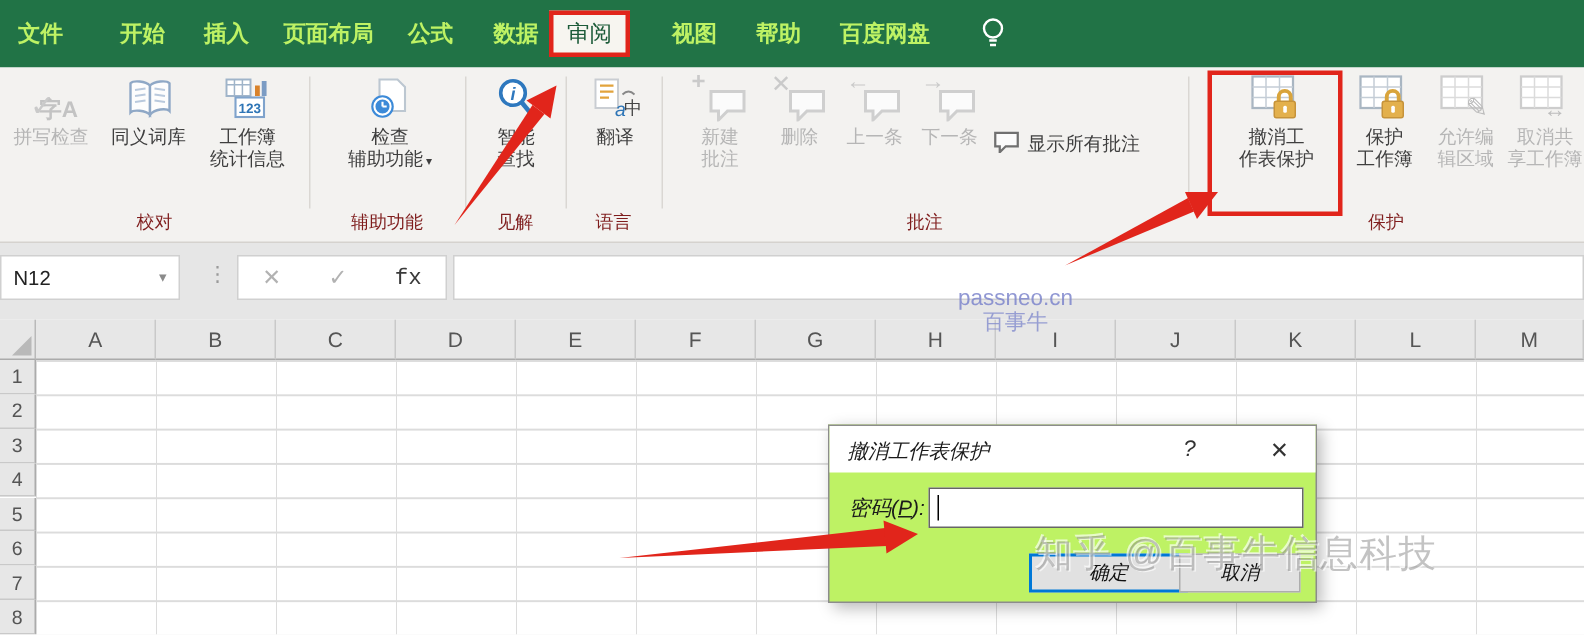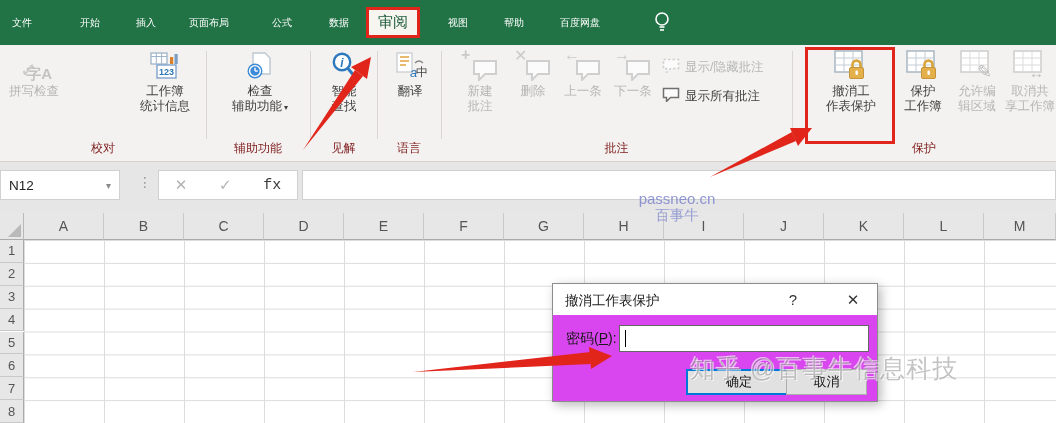--- a/index.html
+++ b/index.html
@@ -1,21 +1,21 @@
 <!DOCTYPE html>
 <html><head>
 <meta charset="utf-8">
 <style>
   html,body{margin:0;padding:0;}
   body{width:1056px;height:423px;position:relative;overflow:hidden;background:#fff;
        font-family:"Liberation Sans","DejaVu Sans",sans-serif;}
 
   
   .menubar{position:absolute;left:0;top:0;width:1056px;height:45px;background:#217346;z-index:1;}
-  .mtab{position:absolute;top:0;height:45px;display:flex;align-items:center;color:#ffffff;font-size:10px;cursor:default;}
+  .mtab{position:absolute;top:0;height:45px;display:flex;align-items:center;color:#bef264;font-size:15px;cursor:default;font-weight:bold;}
   .mtab-boxed{position:absolute;top:7px;height:31px;background:#F7F5F0;color:#1C5B39;
               border:3px solid #E1251B;box-sizing:border-box;display:flex;align-items:center;
               padding:0 9px;font-size:15px;}
   .bulb{position:absolute;left:653px;top:11px;}
 
   
   .ribbon{position:absolute;top:45px;left:0;width:1056px;height:117px;background:#F3F2F0;
           border-bottom:1px solid #D5D2CE;box-sizing:border-box;z-index:1;}
   .rdiv{position:absolute;top:6px;height:88px;width:1px;background:#DAD7D3;}
   .glabel{position:absolute;top:95px;font-size:12px;color:#7f1d1d;text-align:center;}
@@ -64,22 +64,22 @@
       border-bottom:1px solid #ABABAB;box-sizing:border-box;}
   .rh{position:absolute;left:0;width:24px;height:22.9px;background:#E7E7E7;display:flex;
       align-items:center;justify-content:center;font-size:13px;color:#555;
       border-right:1px solid #ABABAB;border-bottom:1px solid #C9C9C9;box-sizing:border-box;}
   .cells{position:absolute;left:24px;top:240px;width:1032px;height:183px;background:#fff;
          background-image:linear-gradient(to right,#DCDCDC 1px,transparent 1px),
                           linear-gradient(to bottom,#DCDCDC 1px,transparent 1px);
          background-size:80px 22.875px;}
 
   
-  .dialog{position:absolute;left:552px;top:283px;width:326px;height:119px;background:#d946ef;
-          border:1px solid #8C8C8C;box-shadow:3px 3px 10px rgba(0,0,0,.28);box-sizing:border-box;z-index:5;}
+  .dialog{position:absolute;left:552px;top:283px;width:326px;height:119px;background:#bef264;
+          border:1px solid #8C8C8C;box-shadow:3px 3px 10px rgba(0,0,0,.28);box-sizing:border-box;z-index:5;font-style:italic;}
   .dtitlebar{position:absolute;left:0;top:0;width:100%;height:31px;background:#fff;}
   .dtitle{position:absolute;left:12px;top:8px;font-size:13.5px;color:#1A1A1A;}
   .dhelp{position:absolute;left:226px;top:0;width:28px;height:31px;display:flex;align-items:center;
          justify-content:center;font-size:15px;color:#333;}
   .dclose{position:absolute;left:282px;top:0;width:36px;height:31px;display:flex;align-items:center;
           justify-content:center;font-size:15px;color:#333;}
   .dlabel{position:absolute;left:13px;top:46px;font-size:14px;color:#1A1A1A;text-align:center;}
   .dinput{position:absolute;left:66px;top:41px;width:250px;height:27px;background:#fff;
           border:1px solid #666;box-sizing:border-box;}
   .dcaret{position:absolute;left:5px;top:4px;width:1px;height:17px;background:#000;}
@@ -135,20 +135,37 @@
   <div class="glabel" style="left:441px;width:351px">批注</div>
   <div class="glabel" style="left:792px;width:264px">保护</div>
 
   <div class="rbtn disabled" style="left:2px;width:64px">
     <span class="icon32">
       <span class="spellzi">字A</span>
       <span class="spellck">✓</span>
     </span>
     <span class="lbl">拼写检查</span>
   </div>
+  <div class="rbtn" style="left:68px;width:62px">
+    <span class="icon32">
+      <svg width="34" height="30" viewBox="0 0 34 30">
+        <path d="M17 6 C14 3 6 2.5 4 4.5 V24 c2-2 10-1.5 13 1.5 Z" fill="#FDFDFD" stroke="#8FA8C6" stroke-width="1.6"></path>
+        <path d="M17 6 c3-3 11-3.5 13-1.5 V23 c-2-2-10-1.5-13 2.5 Z" fill="#FDFDFD" stroke="#8FA8C6" stroke-width="1.6"></path>
+        <g stroke="#B9C9DD" stroke-width="1.2">
+          <line x1="7" y1="9" x2="14" y2="8"></line>
+            <line x1="7" y1="13" x2="14" y2="12"></line>
+            <line x1="7" y1="17" x2="14" y2="16"></line>
+          <line x1="20" y1="8" x2="27" y2="9"></line>
+            <line x1="20" y1="12" x2="27" y2="13"></line>
+            <line x1="20" y1="16" x2="27" y2="17"></line>
+        </g>
+      </svg>
+    </span>
+    <span class="lbl">同义词库</span>
+  </div>
   <div class="rbtn" style="left:130px;width:70px">
     <span class="icon32">
       <svg width="34" height="30" viewBox="0 0 34 30">
         <rect x="2" y="2" width="16" height="11" fill="#fff" stroke="#9FB4C9" stroke-width="1.3"></rect>
         <line x1="2" y1="5.5" x2="18" y2="5.5" stroke="#9FB4C9"></line>
         <line x1="7.3" y1="2" x2="7.3" y2="13" stroke="#9FB4C9"></line>
         <line x1="12.6" y1="2" x2="12.6" y2="13" stroke="#9FB4C9"></line>
         <rect x="21" y="6" width="3.2" height="7" fill="#D9822B"></rect>
         <rect x="25.5" y="3" width="3.2" height="10" fill="#7B9CC4"></rect>
         <rect x="8" y="14" width="19" height="13" fill="#fff" stroke="#7FA3CC" stroke-width="1.4"></rect>
@@ -231,28 +248,20 @@
     <span class="lbl">上一条</span>
   </div>
   <div class="rbtn disabled" style="left:608px;width:50px">
     <span class="icon32">
       <span class="ov">→</span>
       <svg width="26" height="24" viewBox="0 0 26 24">
           <path d="M2 4 h22 v13 h-11 l-6 6 v-6 h-5 z" fill="#FBFBFB" stroke="#CFCFCF" stroke-width="2"></path>
         </svg>
     </span>
     <span class="lbl">下一条</span>
-  </div>
-  <div class="small-btn" style="left:662px;top:13px">
-    <span>
-      <svg width="18" height="15" viewBox="0 0 18 15">
-          <path d="M1.5 1.5 h15 v9 h-8 l-4 4 v-4 h-3 z" fill="#FBFBFB" stroke="#CFCFCF" stroke-width="1.5" stroke-dasharray="2.5 2"></path>
-        </svg>
-    </span>
-    <span>显示/隐藏批注</span>
   </div>
   <div class="small-btn on" style="left:662px;top:42px">
     <span>
       <svg width="18" height="15" viewBox="0 0 18 15">
           <path d="M1.5 1.5 h15 v9 h-8 l-4 4 v-4 h-3 z" fill="#FBFBFB" stroke="#707070" stroke-width="1.5"></path>
         </svg>
     </span>
     <span>显示所有批注</span>
   </div>
 

